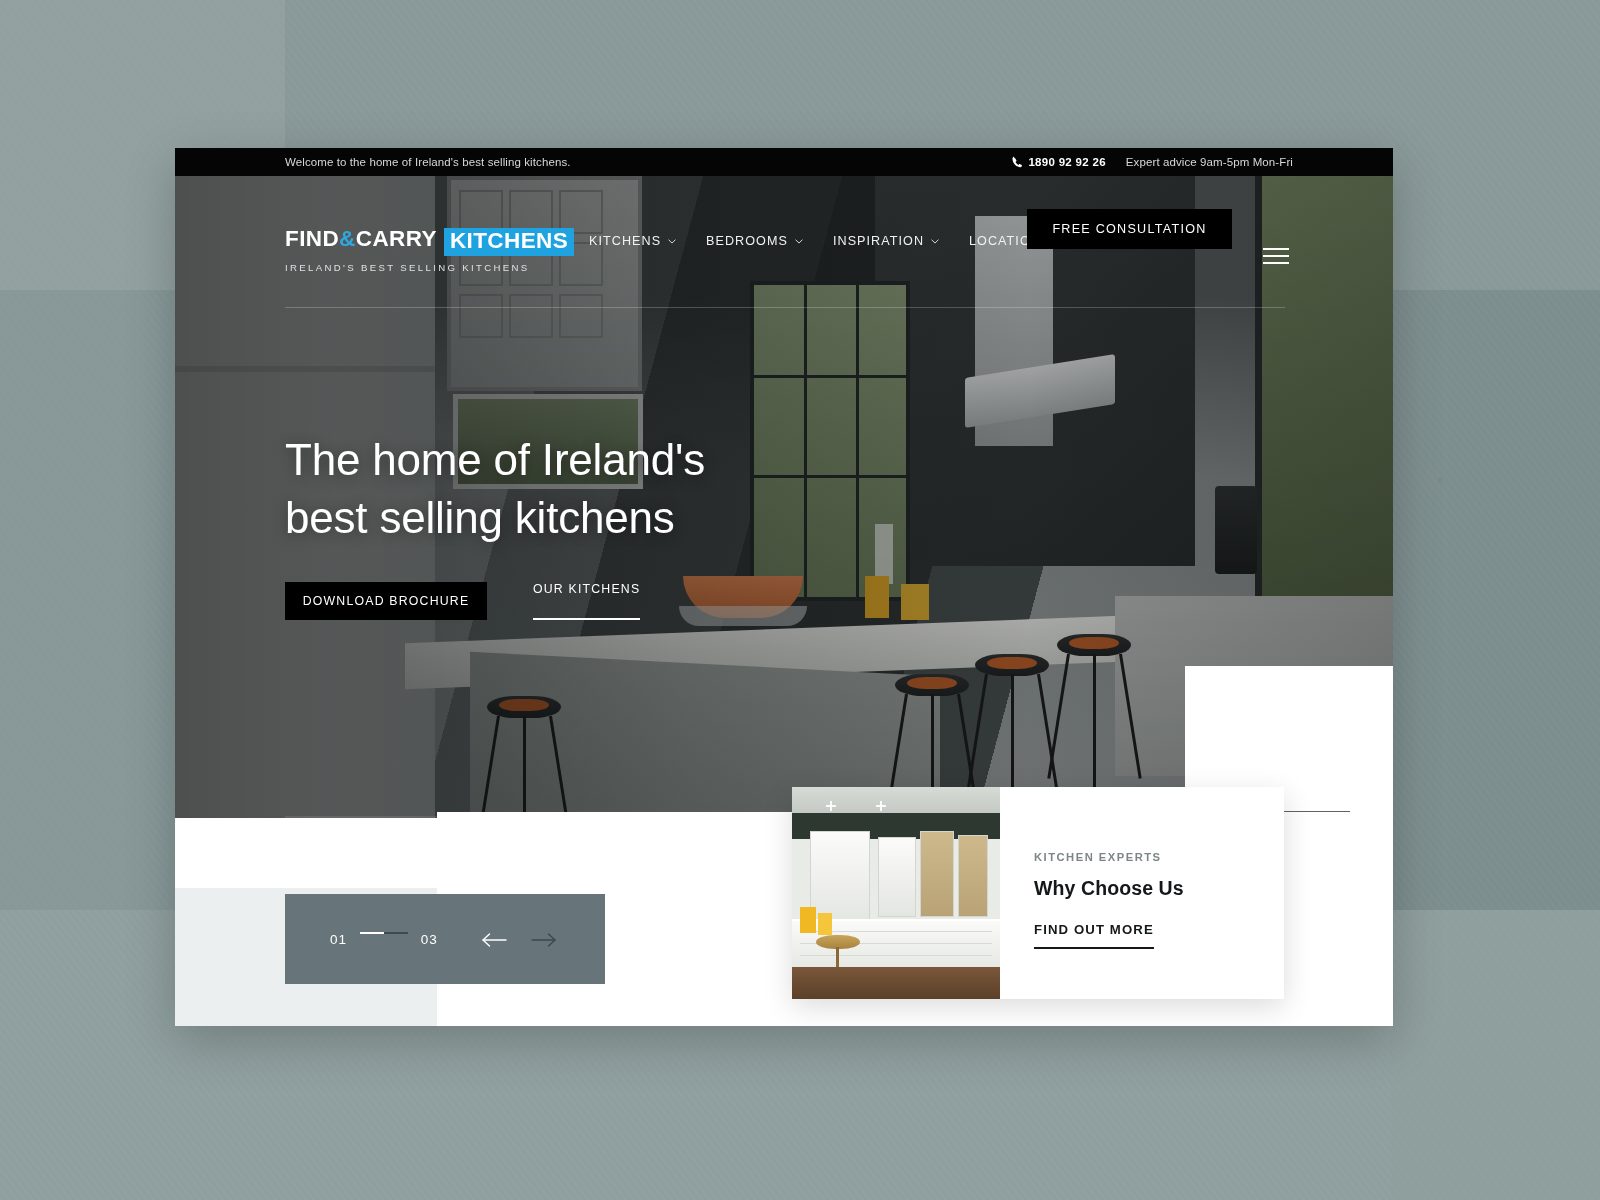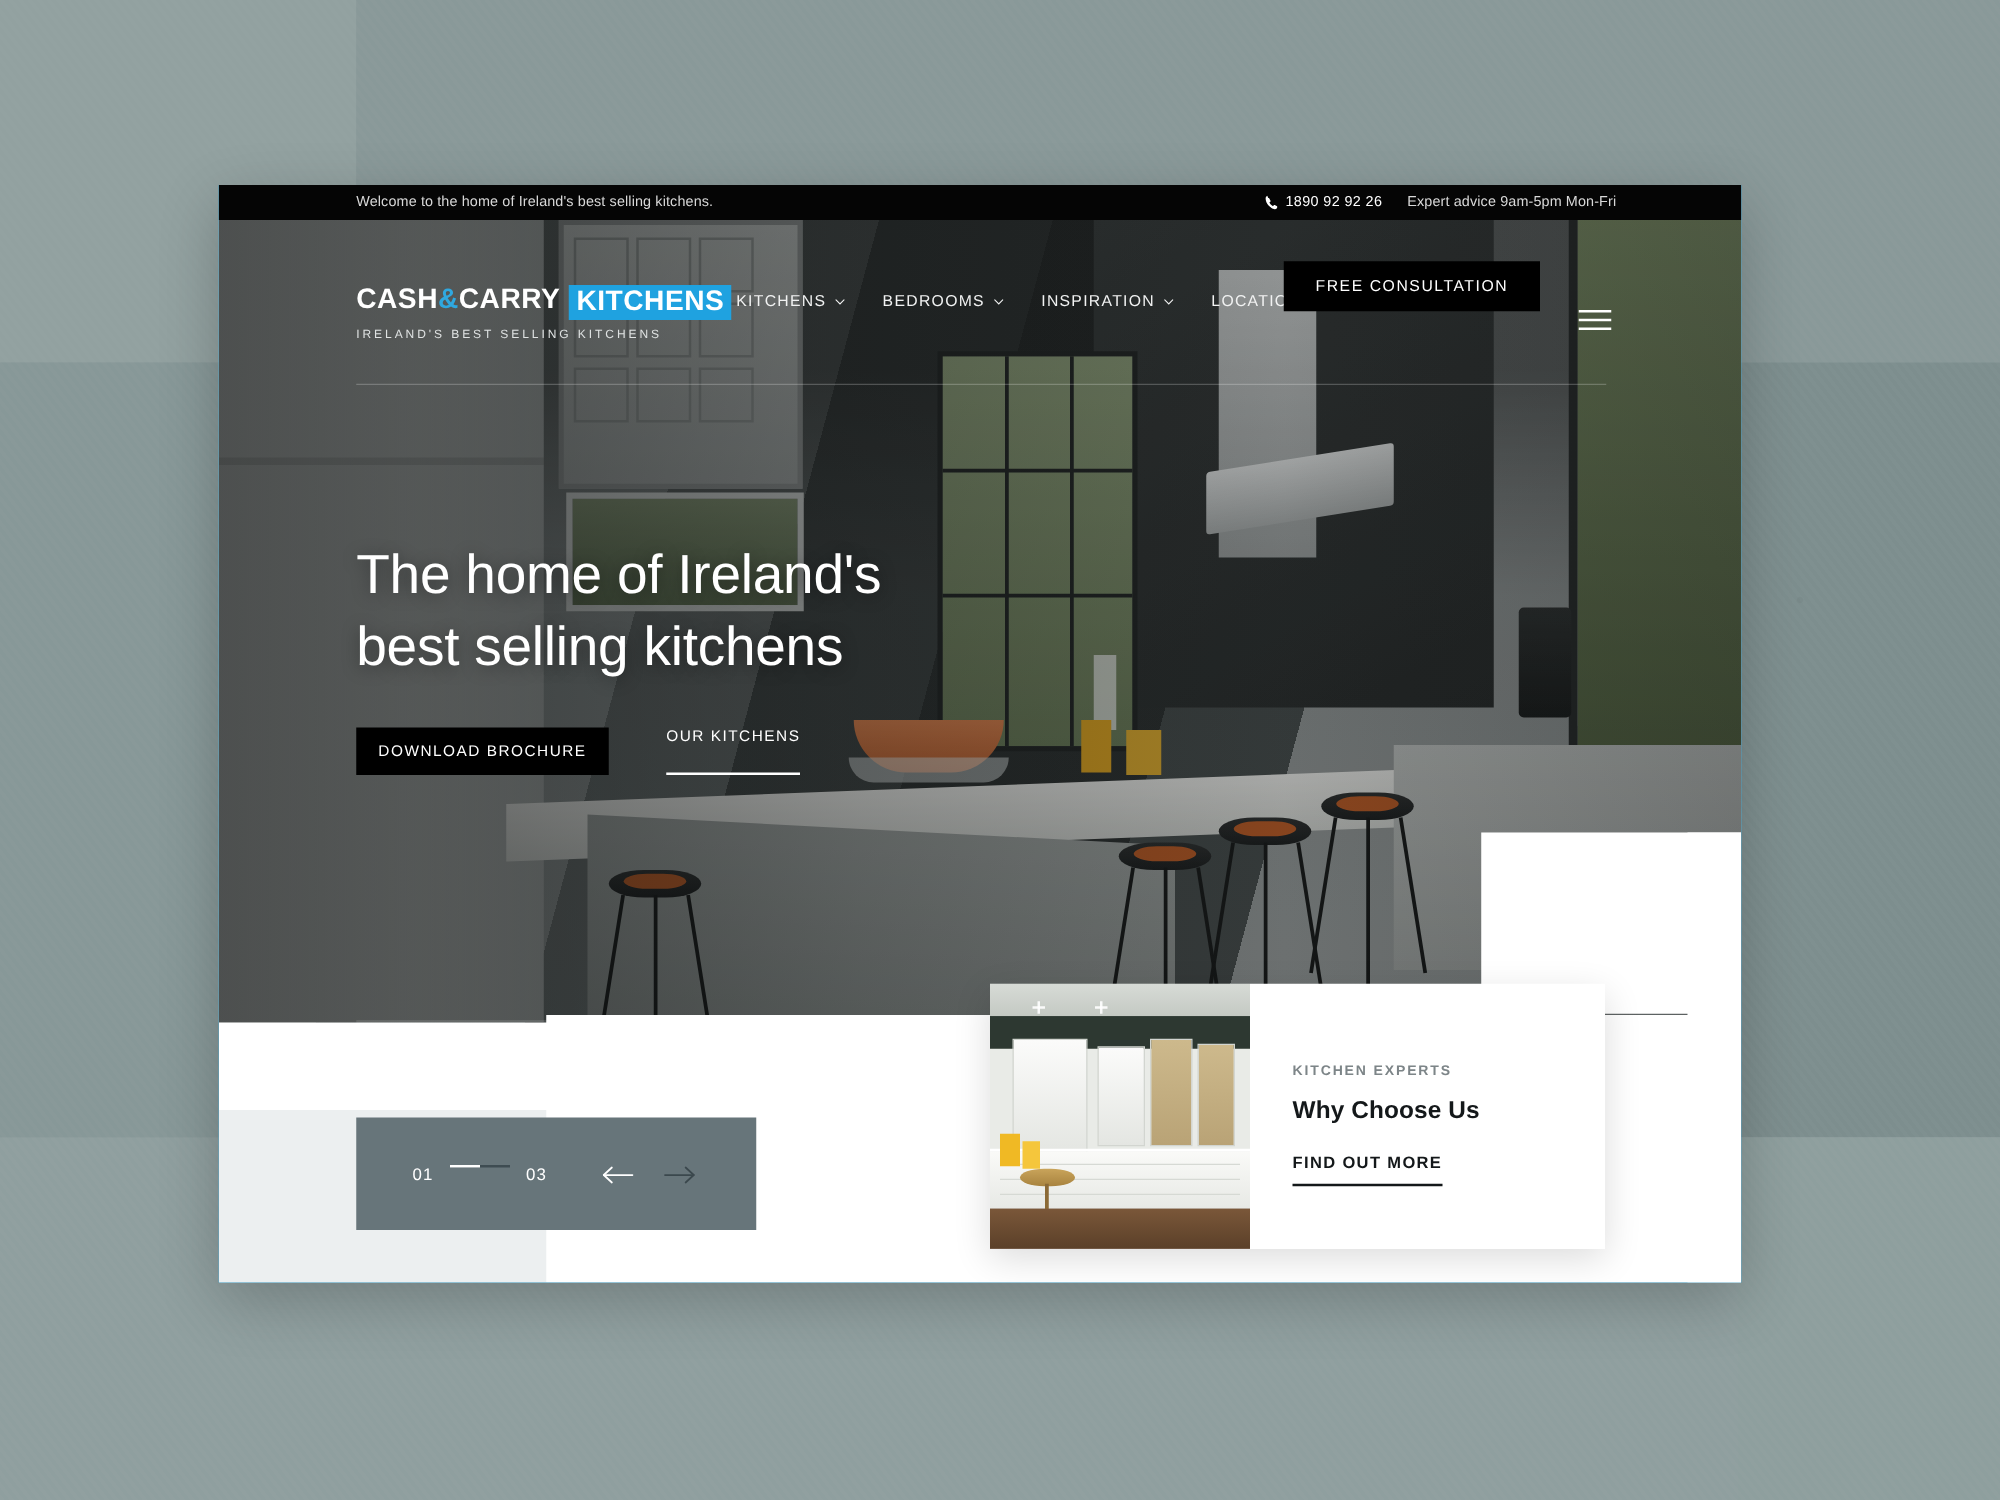--- a/index.html
+++ b/index.html
@@ -74,21 +74,21 @@
     white-space: nowrap;
   }
   .topbar-right {
     position: absolute;
     right: 100px;
     display: flex;
     align-items: center;
     gap: 20px;
     white-space: nowrap;
   }
-  .phone { display: flex; align-items: center; gap: 6px; font-weight: 400; letter-spacing: .3px; }
+  .phone { display: flex; align-items: center; gap: 6px; font-weight: 700; letter-spacing: .3px; }
   .phone-icon { width: 10px; height: 12px; display: inline-block; }
   .phone-icon svg { display:block; }
 
   
   .hero {
     position: relative;
     height: 850px;
     background: #fff;
     overflow: hidden;
   }
@@ -573,21 +573,21 @@
       </div>
 
       <div class="ghost-rect gr-1"></div>
       <div class="ghost-rect gr-2"></div>
 
       <div class="header">
         <div class="header-inner">
 
           <a class="logo" href="#" style="text-decoration:none;">
             <div class="logo-main">
-              <span class="logo-cash">CASH</span>
+              <span class="logo-cash">FIND</span>
               <span class="logo-amp">&amp;</span>
               <span class="logo-carry">CARRY</span>
               <span class="logo-kitchens">KITCHENS</span>
             </div>
             <div class="logo-sub">IRELAND'S BEST SELLING KITCHENS</div>
           </a>
 
           <nav class="nav">
             <div class="nav-item">
               <span>KITCHENS</span>

